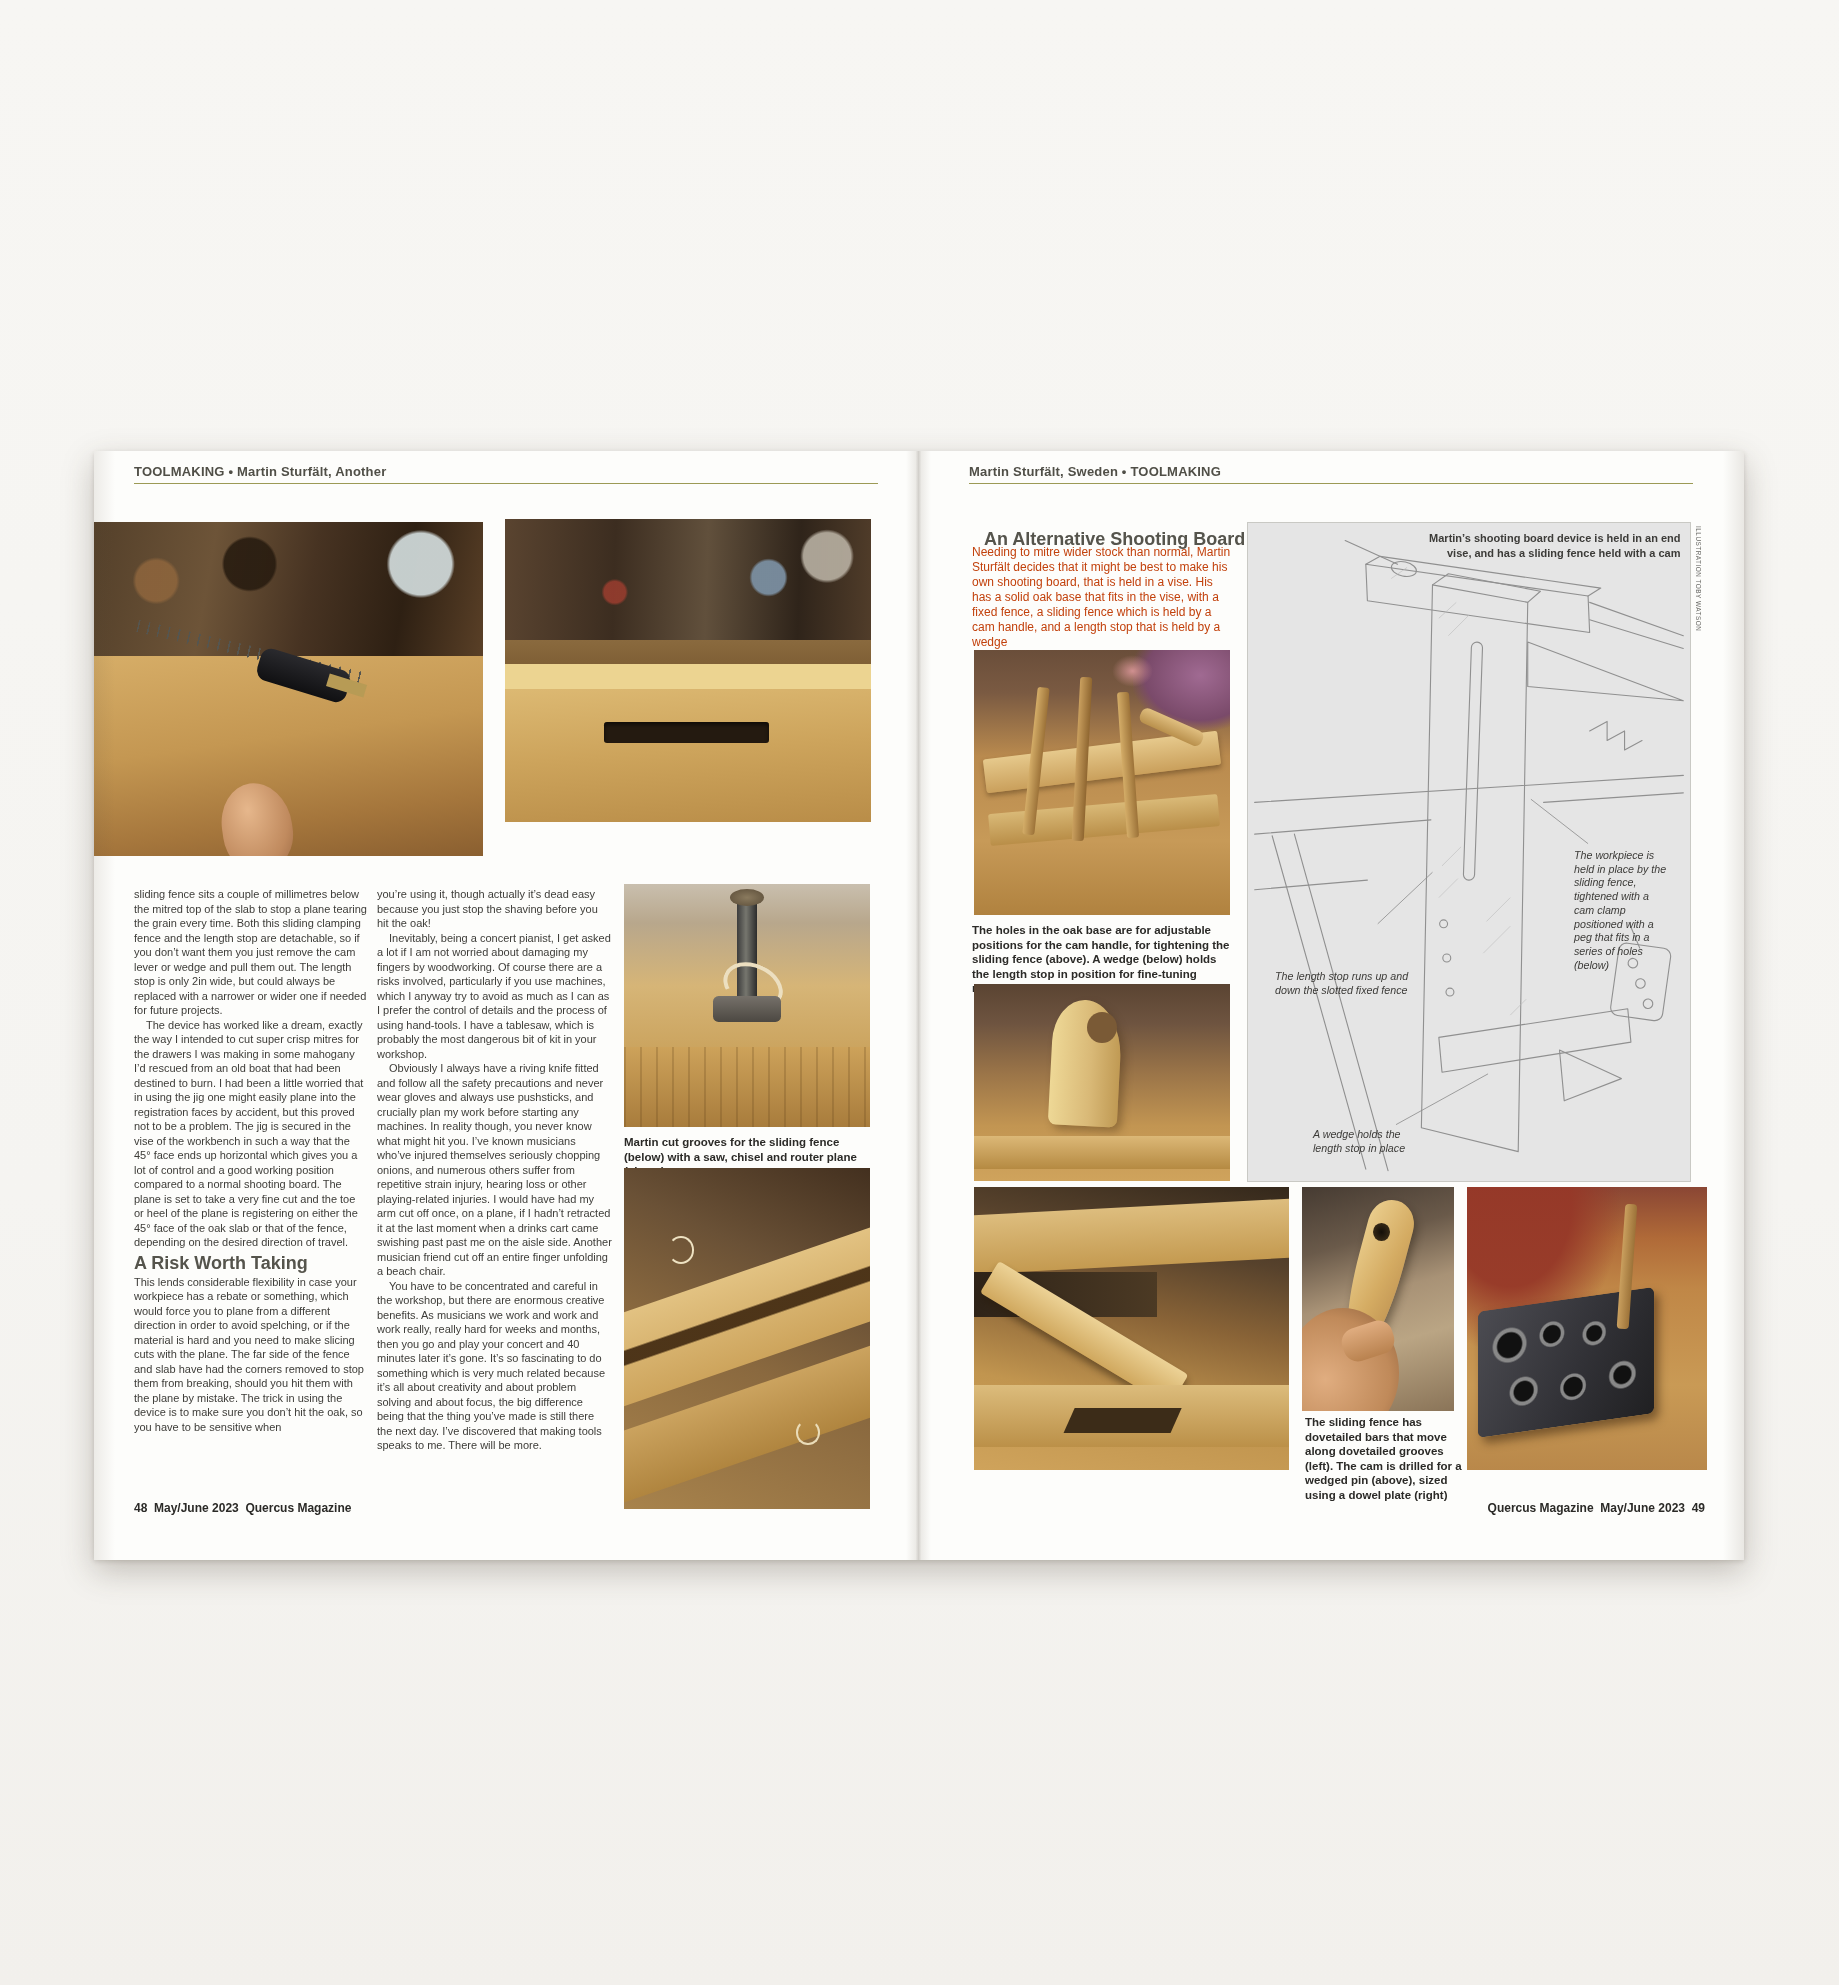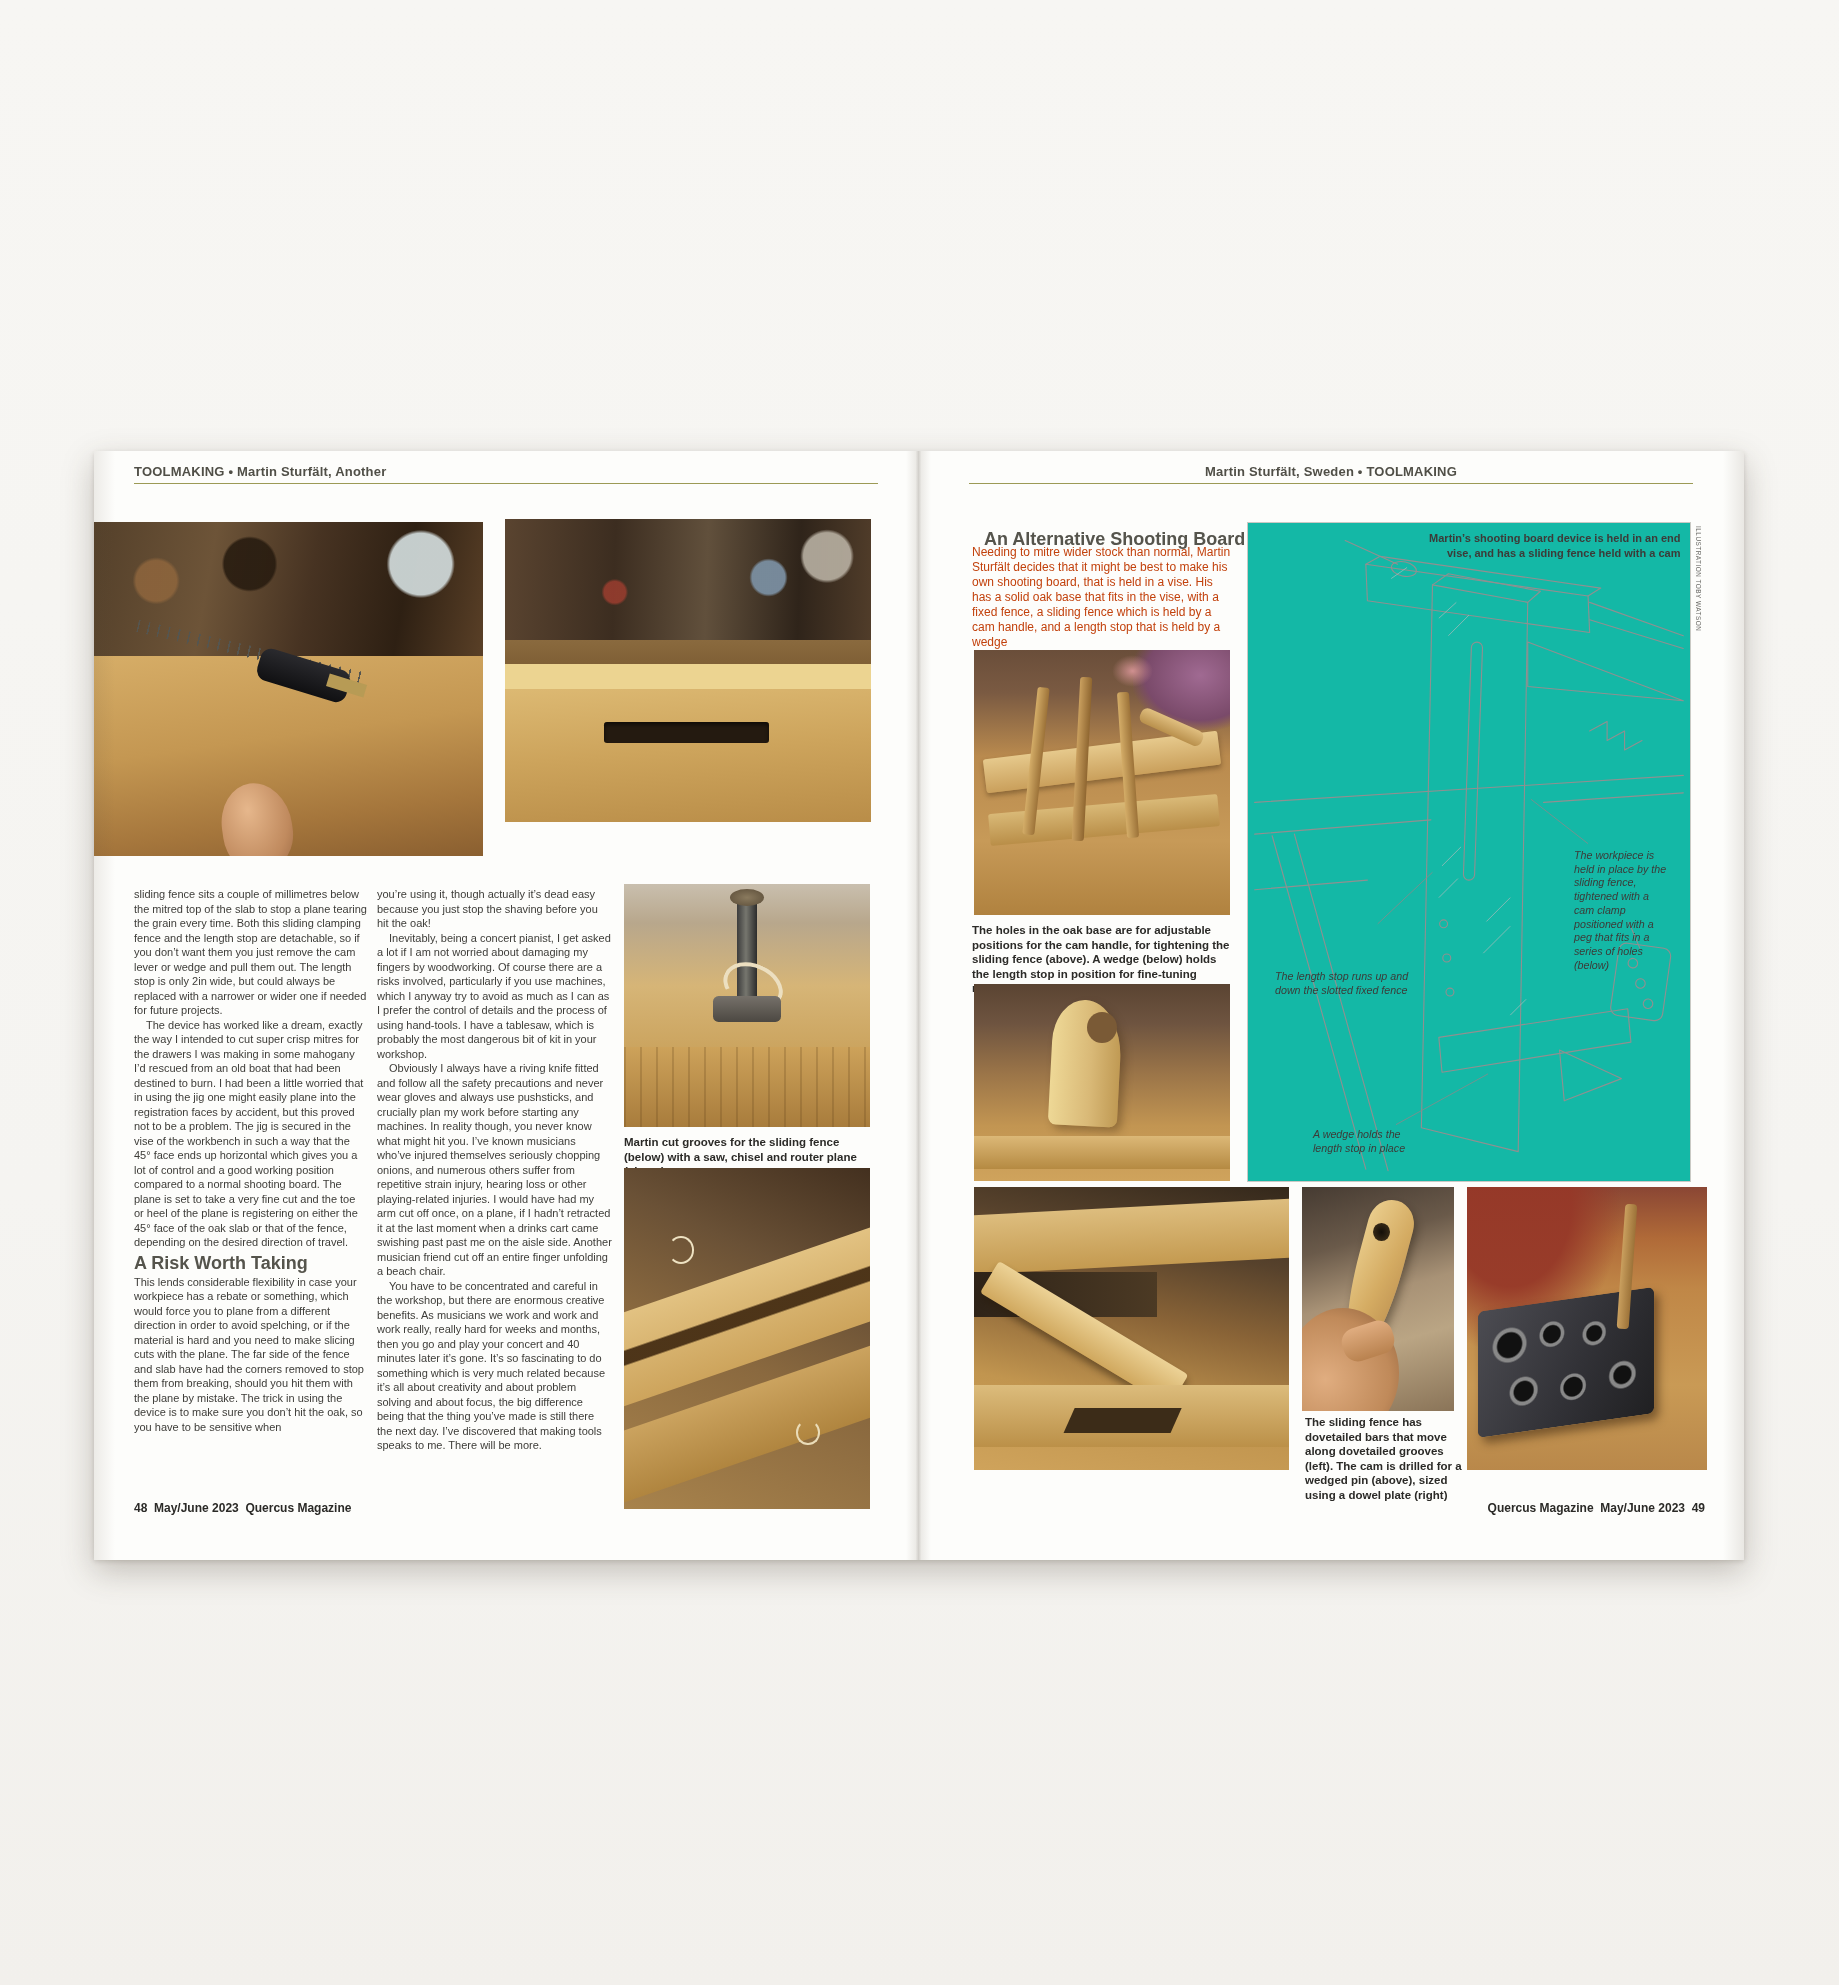--- a/index.html
+++ b/index.html
@@ -8,21 +8,21 @@
   .spread{position:absolute;left:94px;top:451px;width:1650px;height:1109px;background:#fdfdfb;box-shadow:0 11px 30px rgba(70,58,42,.28),0 1.6px 4.8px rgba(70,58,42,.18);}
   .page{position:absolute;top:0;height:1109px;}
   .page.left{left:0;width:824px;}
   .page.right{left:824px;width:826px;}
   .gutter{position:absolute;left:812px;top:0;width:25.4px;height:100%;background:linear-gradient(90deg,rgba(0,0,0,0) 0%,rgba(90,75,55,.10) 38%,rgba(60,48,34,.22) 50%,rgba(90,75,55,.10) 62%,rgba(0,0,0,0) 100%);pointer-events:none;}
   .edgefade-l{position:absolute;left:0;top:0;width:20.6px;height:100%;background:linear-gradient(90deg,rgba(90,75,55,.10),rgba(0,0,0,0));}
   .edgefade-r{position:absolute;right:0;top:0;width:20.6px;height:100%;background:linear-gradient(270deg,rgba(90,75,55,.12),rgba(0,0,0,0));}
 
   .page-header{position:absolute;left:40px;right:40px;top:12.7px;padding-bottom:4.8px;border-bottom:1.6px solid #9c9a55;
     font-size:13px;font-weight:700;color:#504f47;letter-spacing:0.2px;}
-  .page-header.rt{text-align:center;right:51px;left:51px;}
+  .page-header.rt{text-align:left;right:51px;left:51px;}
   .page-footer{position:absolute;top:1050px;font-size:12px;font-weight:700;color:#2b2a27;white-space:pre;}
   .page-footer.lf{left:40px;}
   .page-footer.rf{right:39px;text-align:left;}
 
   .bodycol{position:absolute;font-size:11px;line-height:14.5px;color:#3d3c38;}
   .bodycol p{margin:0;}
   .bodycol p.ind{text-indent:12px;}
   h2.subhead{margin:3.2px 0 1.6px 0;font-size:18px;line-height:20.6px;font-weight:700;color:#55544c;}
   h2.mainhead{position:absolute;margin:12px;font-size:18px;line-height:20.6px;font-weight:700;color:#55544c;}
   .standfirst{position:absolute;font-size:12px;line-height:15px;font-weight:400;color:#c2410c;}
@@ -114,21 +114,21 @@
     radial-gradient(circle at 18% 30%,#111 0 7%,#888 8% 9.5%,rgba(0,0,0,0) 10.5%),
     radial-gradient(circle at 42% 26%,#111 0 6%,#888 7% 8.5%,rgba(0,0,0,0) 9.5%),
     radial-gradient(circle at 66% 30%,#111 0 5%,#888 6% 7.5%,rgba(0,0,0,0) 8.5%),
     radial-gradient(circle at 26% 68%,#111 0 6%,#888 7% 8.5%,rgba(0,0,0,0) 9.5%),
     radial-gradient(circle at 54% 70%,#111 0 7%,#888 8% 9.5%,rgba(0,0,0,0) 10.5%),
     radial-gradient(circle at 82% 66%,#111 0 5%,#888 6% 7.5%,rgba(0,0,0,0) 8.5%),
     linear-gradient(118deg,#4c4c52,#313136 58%,#202022);box-shadow:4.8px 6.4px 9.5px rgba(50,30,12,.5);}
   .p9-dowel{left:64%;top:6%;width:5%;height:44%;background:linear-gradient(90deg,#caa05f,#9c7238);transform:rotate(4deg);border-radius:4px;}
 
   
-  .illo-box{position:absolute;left:329px;top:71px;width:442px;height:658px;background:#14b8a6;border:0.8px solid #c9c9c4;}
+  .illo-box{position:absolute;left:329px;top:71px;width:442px;height:658px;background:#e5e5e5;border:0.8px solid #c9c9c4;}
   .illo-caption{position:absolute;top:8px;right:9.5px;width:262px;text-align:right;font-size:11px;line-height:14.8px;font-weight:700;color:#3c3b38;}
   .illo-credit{position:absolute;left:777px;top:75px;height:175px;writing-mode:vertical-rl;font-size:6.4px;letter-spacing:0.5px;color:#6a6a66;}
   .ann{position:absolute;font-size:10.7px;line-height:13.7px;font-weight:400;font-style:italic;color:#3c3b38;}
   .ann.a1{left:326px;top:326px;width:94px;}
   .ann.a2{left:27px;top:411px;width:135px;margin-top:36px;}
   .ann.a3{left:65px;top:605px;width:111px;}
   .illo-svg{position:absolute;left:0;top:0;}
 </style>
 </head>
 <body>

